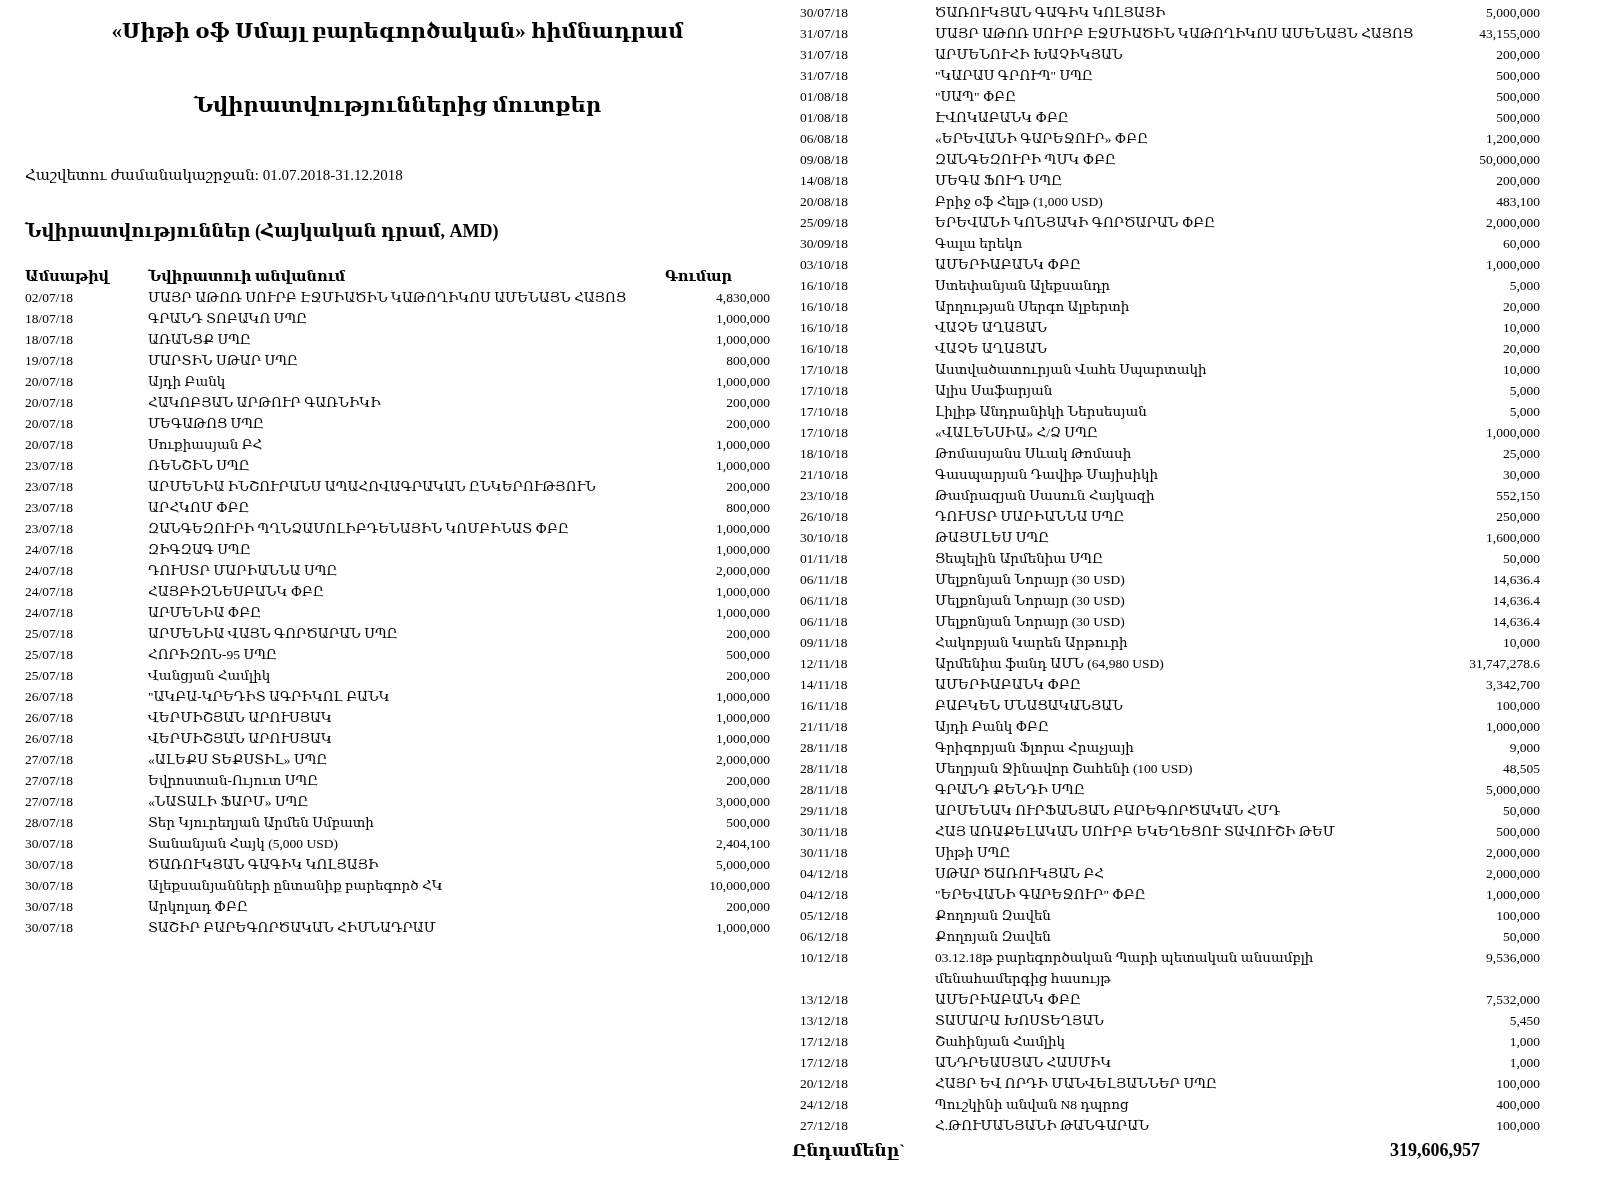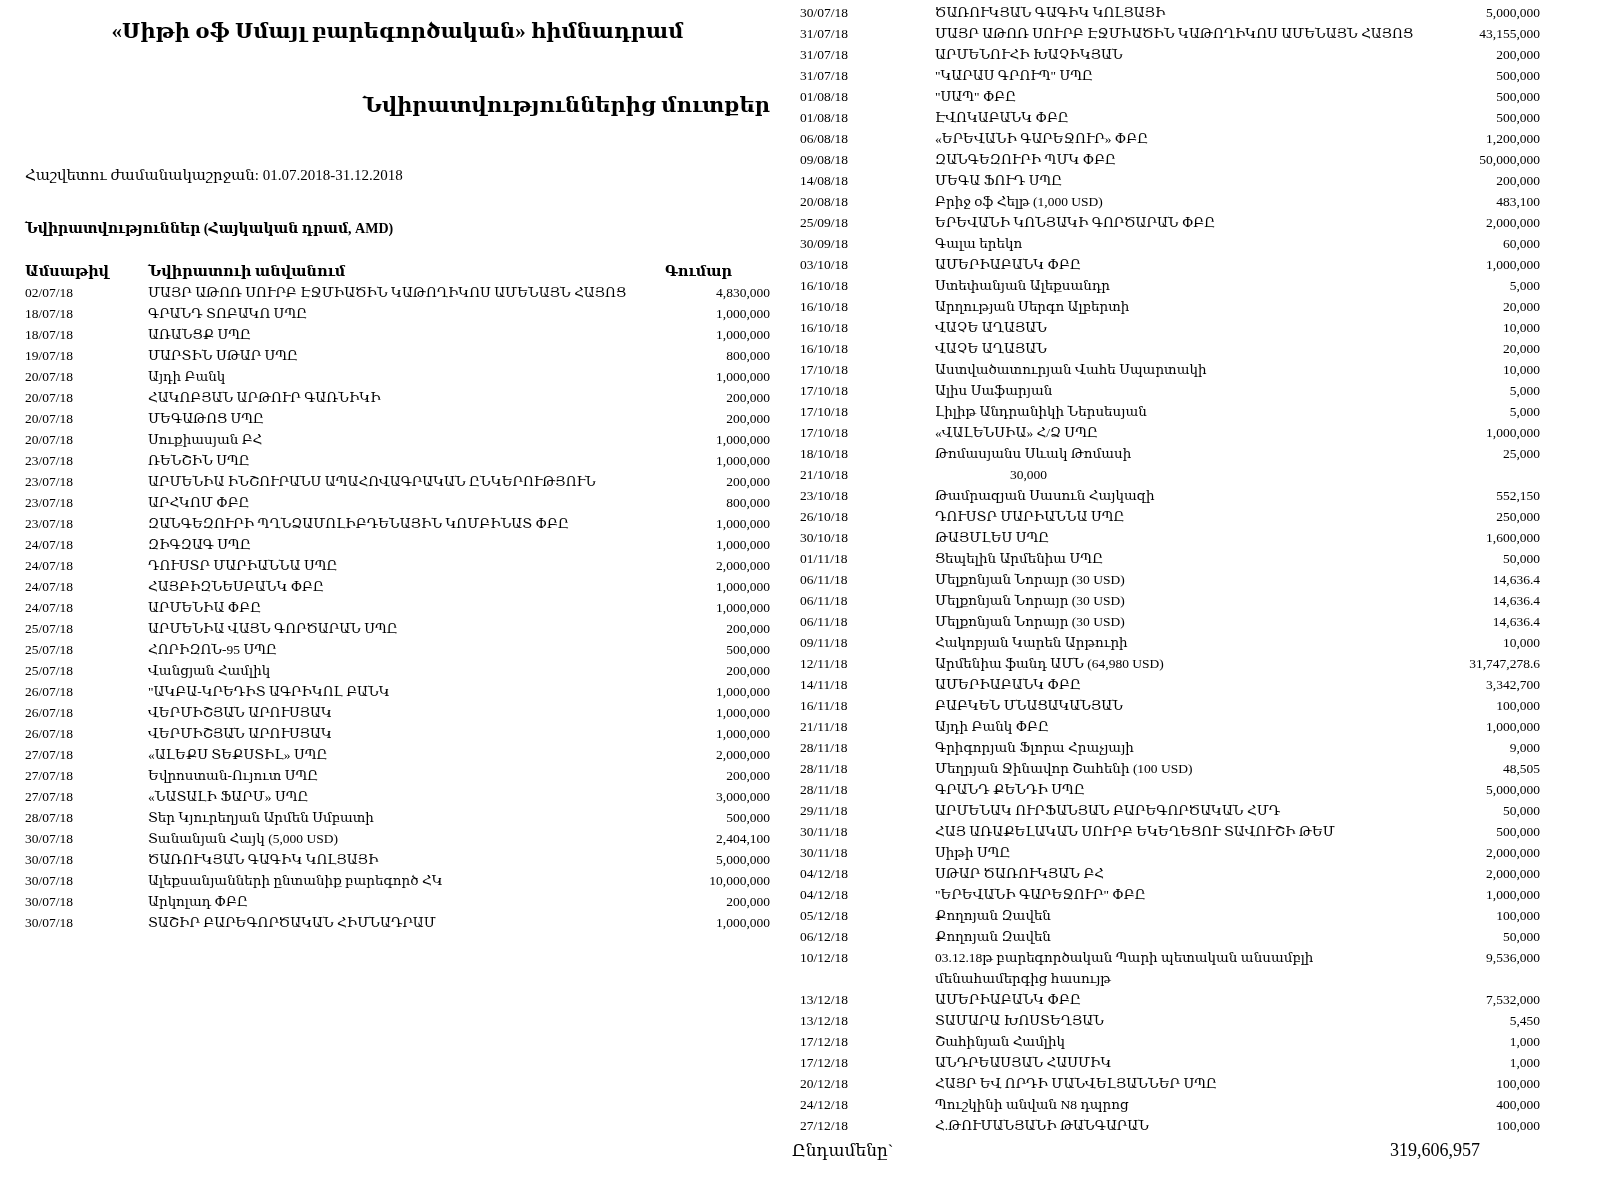--- a/index.html
+++ b/index.html
@@ -13,47 +13,47 @@
   }
   .col{position:absolute;top:0;}
   #left-col{left:25px;width:745px;}
   #right-col{left:800px;width:740px;}
 
   .doc-title{
     text-align:center;font-weight:bold;font-size:21px;
     margin-top:18px;
   }
   .doc-subtitle{
-    text-align:right;font-weight:bold;font-size:21px;
+    text-align:center;font-weight:bold;font-size:21px;
     margin-top:48px;
   }
   .doc-period{
     font-size:15px;margin-top:48px;
   }
   .doc-section{
-    font-size:14px;font-weight:bold;margin-top:36px;
+    font-size:18px;font-weight:bold;margin-top:36px;
   }
 
   .tbl{margin-top:24px;}
   .row{
     display:flex;align-items:flex-start;
     font-size:13.5px;line-height:21px;
   }
   .hdr{font-weight:bold;font-size:14.5px;}
   .cell-date{flex:0 0 123px;}
   #right-col .cell-date{flex:0 0 135px;}
   .cell-name{flex:1;padding-right:10px;}
   .cell-amount{flex:0 0 112px;text-align:right;white-space:nowrap;}
   .hdr .cell-amount{padding-right:38px;}
 
   #right-col .tbl{margin-top:2px;}
 
   .total-row{
     display:flex;align-items:baseline;
-    font-weight:normal;margin-top:4px;
+    font-weight:bold;margin-top:4px;
   }
   .total-label{flex:0 0 200px;font-size:17px;margin-left:-8px;}
   .total-amount{flex:1;text-align:right;font-size:18px;padding-right:60px;}
 </style>
 </head>
 <body>
 
 <div id="page">
 
   <div id="left-col" class="col">
@@ -336,20 +336,21 @@
             <span class="cell-name">«ՎԱԼԵՆՍԻԱ» Հ/Ձ ՍՊԸ</span>
             <span class="cell-amount">1,000,000</span>
           </div>
           <div class="row">
             <span class="cell-date">18/10/18</span>
             <span class="cell-name">Թոմասյանս Սևակ Թոմասի</span>
             <span class="cell-amount">25,000</span>
           </div>
           <div class="row">
             <span class="cell-date">21/10/18</span>
+            <span class="cell-name">Գասպարյան Դավիթ Մայիսիկի</span>
             <span class="cell-amount">30,000</span>
           </div>
           <div class="row">
             <span class="cell-date">23/10/18</span>
             <span class="cell-name">Թամրազյան Սասուն Հայկազի</span>
             <span class="cell-amount">552,150</span>
           </div>
           <div class="row">
             <span class="cell-date">26/10/18</span>
             <span class="cell-name">ԴՈՒՍՏՐ ՄԱՐԻԱՆՆԱ ՍՊԸ</span>

